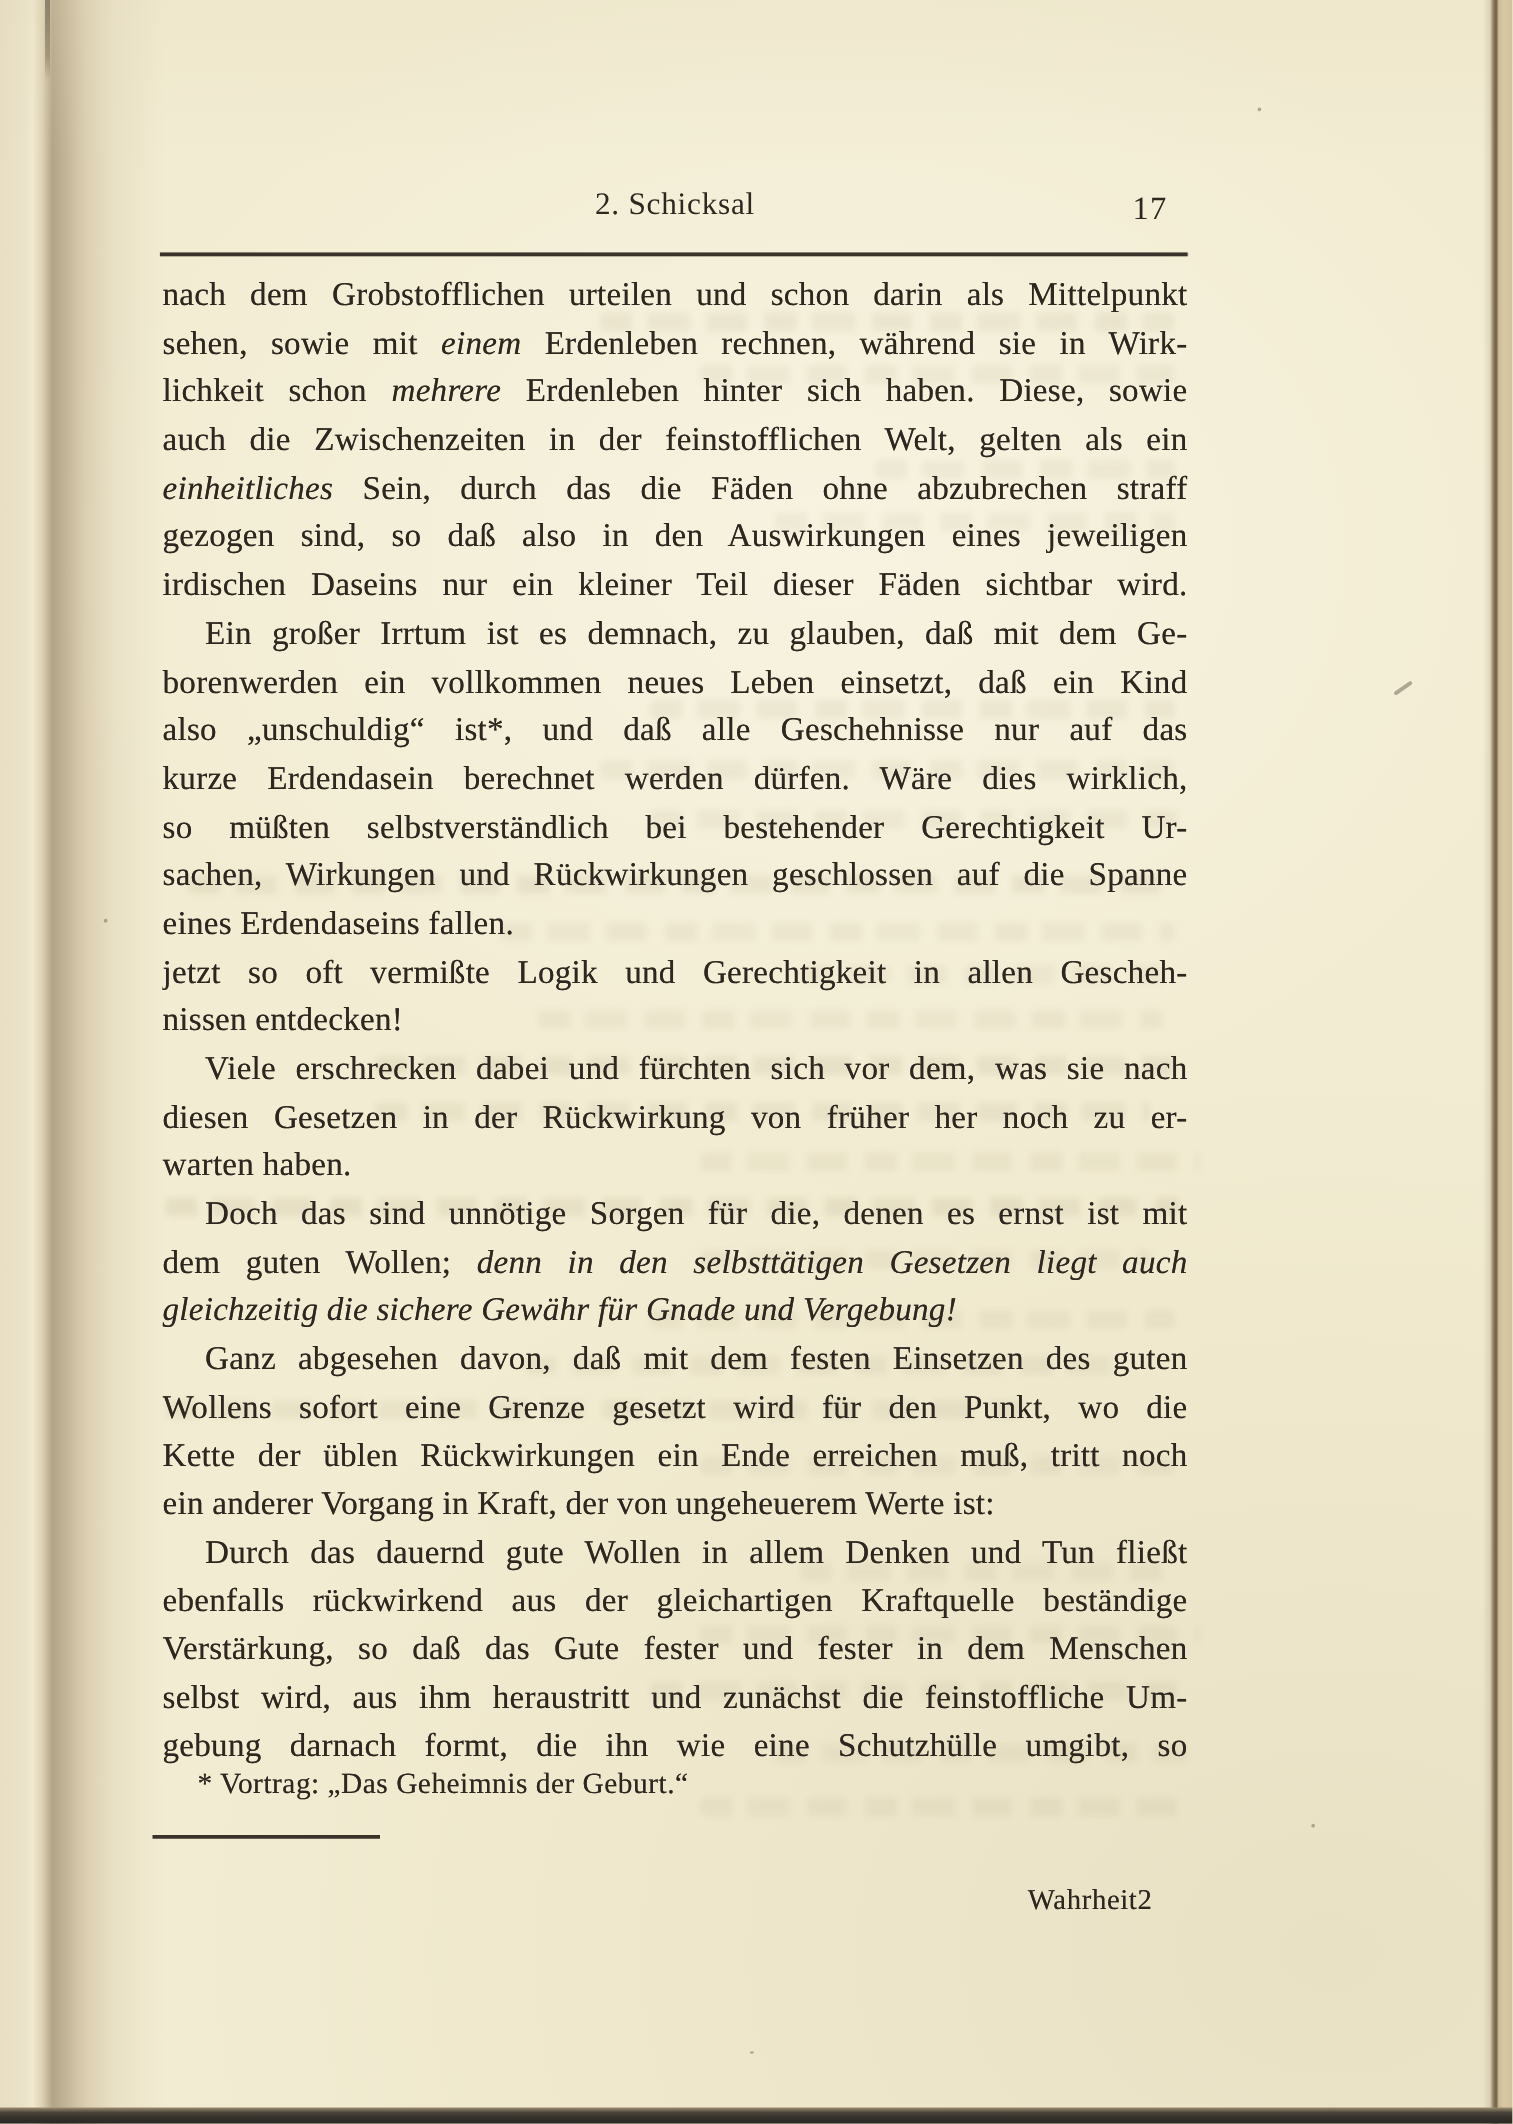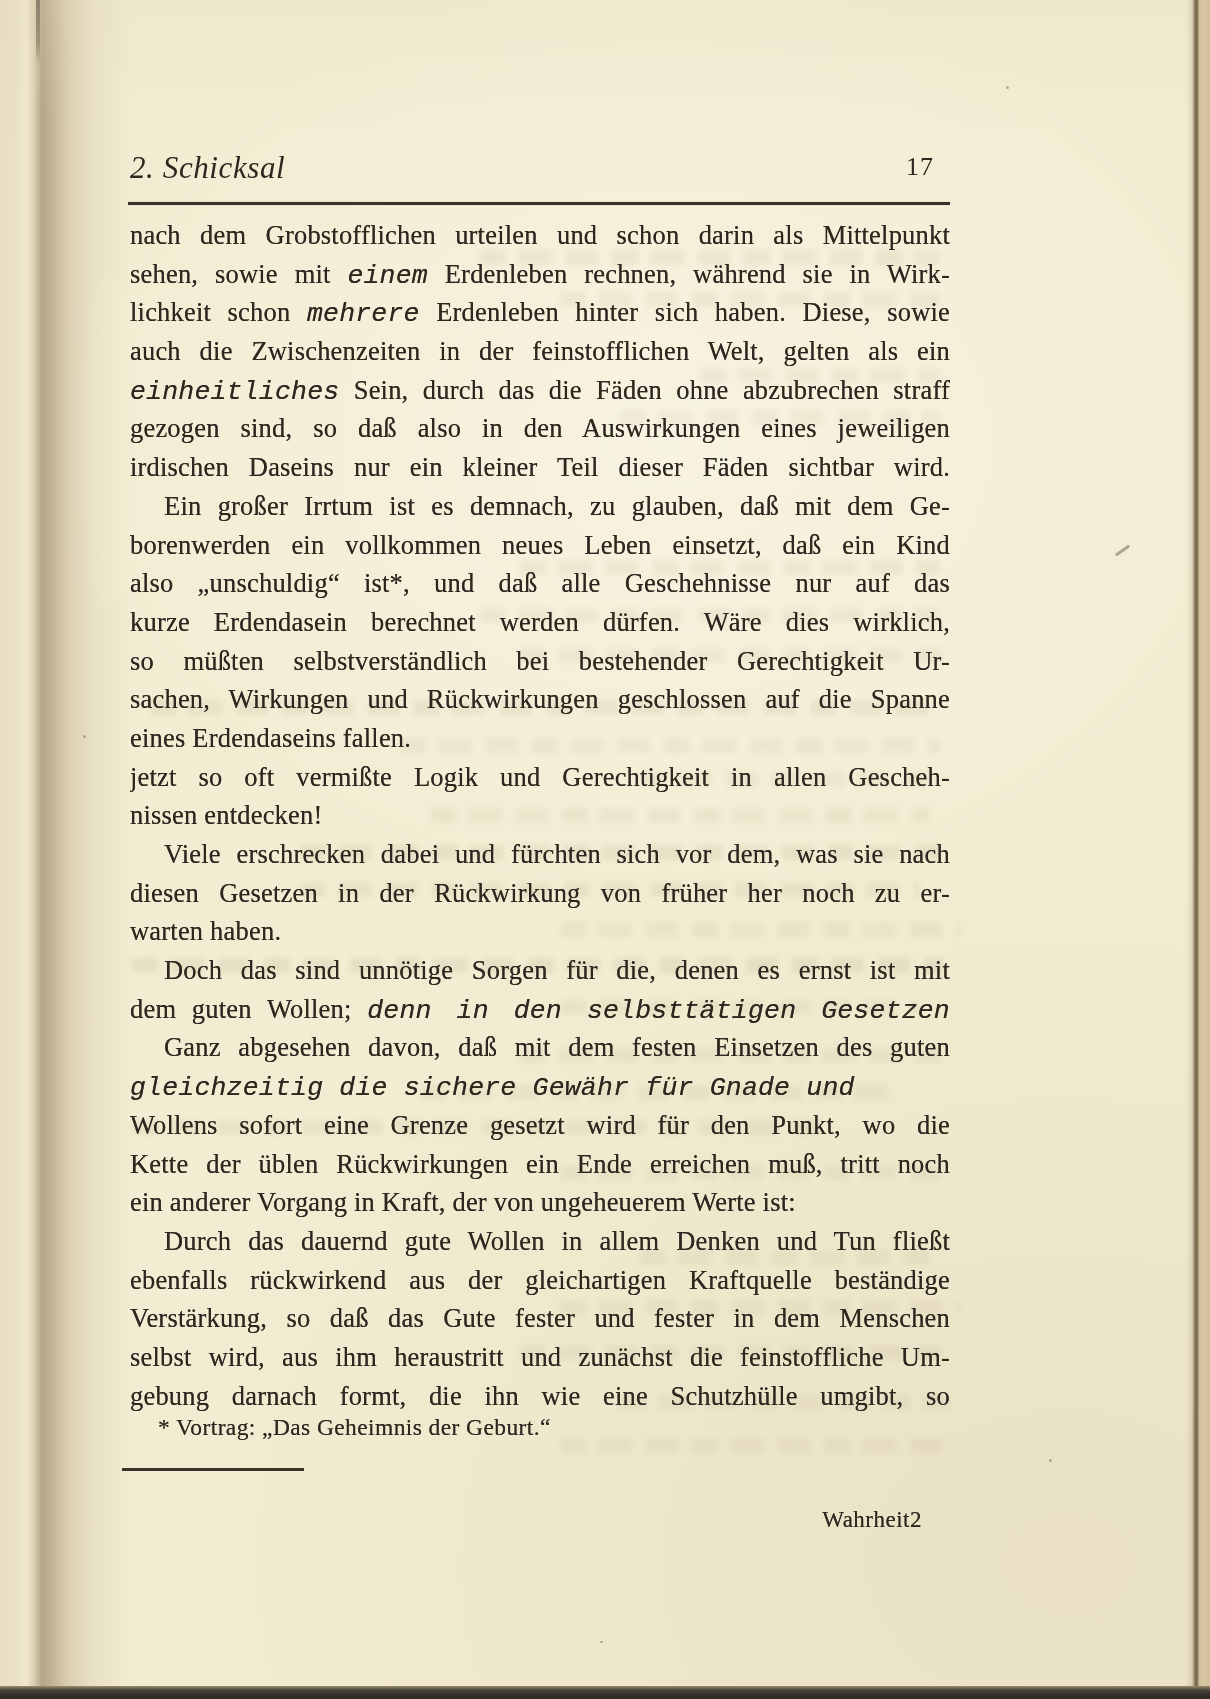--- a/index.html
+++ b/index.html
@@ -38,36 +38,36 @@
       #8a775a 9px, var(--page_edge,#6e5f47) 11px,
       #cdbb97 13px, var(--edge_strip,#d8c7a5) 17px, #d2c09c 24px);
   }
   
   .bottom-strip{
     position:absolute;left:0;bottom:0;width:100%;height:13px;
     background:linear-gradient(180deg,#9c8d70 0px,#4a443a 4px,#34302a 8px,var(--bottom_strip,#2b2925) 13px);
   }
   
   .running-header{position:absolute;left:130px;top:150px;width:820px;height:36px;color:var(--ink,#2d2720);}
-  .chapter{display:block;text-align:left;font-style:italic;font-size:31px;letter-spacing:.6px;}
+  .chapter{display:block;text-align:center;font-size:25px;letter-spacing:.6px;}
   .pagenum{position:absolute;right:16px;top:2px;font-size:26px;letter-spacing:1px;}
   .header-rule{
     position:absolute;left:128px;top:202px;width:822px;height:3px;
     background:var(--rule,#3a332a);box-shadow:0 0 1px rgba(58,51,42,.55);
   }
   
   .body{
     position:absolute;left:130px;top:216px;width:820px;
     font-size:26.5px;color:var(--ink,#2d2720);letter-spacing:.2px;
     text-shadow:0 0 .5px rgba(45,39,32,.75);
   }
   .line{height:38.7px;line-height:38.7px;overflow:hidden;text-align:left;white-space:normal;}
   .line.j{text-align:justify;text-align-last:justify;}
   .ind{text-indent:34px;}
-  .it{font-style:italic;font-family:Liberation Mono, monospace;}
+  .it{font-style:italic;}
   
   .footnote-rule{position:absolute;left:122px;top:1468px;width:182px;height:3px;background:var(--rule,#3a332a);}
   .footnote{
     position:absolute;left:158px;top:1414px;font-size:23.5px;color:var(--ink,#2d2720);
     letter-spacing:.4px;text-shadow:0 0 .5px rgba(45,39,32,.7);
   }
   .footer{
     position:absolute;left:120px;top:1507px;width:802px;
     display:flex;justify-content:flex-end;align-items:baseline;
     font-size:23px;color:var(--ink,#2d2720);letter-spacing:.5px;
@@ -152,22 +152,22 @@
       <div class="line j"><span>so müßten selbstverständlich bei bestehender Gerechtigkeit Ur-</span></div>
       <div class="line j"><span>sachen, Wirkungen und Rückwirkungen geschlossen auf die Spanne</span></div>
       <div class="line"><span>eines Erdendaseins fallen.</span></div>
       <div class="line j"><span>jetzt so oft vermißte Logik und Gerechtigkeit in allen Gescheh-</span></div>
       <div class="line"><span>nissen entdecken!</span></div>
       <div class="line j ind"><span>Viele erschrecken dabei und fürchten sich vor dem, was sie nach</span></div>
       <div class="line j"><span>diesen Gesetzen in der Rückwirkung von früher her noch zu er-</span></div>
       <div class="line"><span>warten haben.</span></div>
       <div class="line j ind"><span>Doch das sind unnötige Sorgen für die, denen es ernst ist mit</span></div>
       <div class="line j"><span>dem guten Wollen; </span><span class="it">denn in den selbsttätigen Gesetzen liegt auch</span></div>
+      <div class="line"><span class="it">gleichzeitig die sichere Gewähr für Gnade und Vergebung!</span></div>
       <div class="line j ind"><span>Ganz abgesehen davon, daß mit dem festen Einsetzen des guten</span></div>
-      <div class="line"><span class="it">gleichzeitig die sichere Gewähr für Gnade und Vergebung!</span></div>
       <div class="line j"><span>Wollens sofort eine Grenze gesetzt wird für den Punkt, wo die</span></div>
       <div class="line j"><span>Kette der üblen Rückwirkungen ein Ende erreichen muß, tritt noch</span></div>
       <div class="line"><span>ein anderer Vorgang in Kraft, der von ungeheuerem Werte ist:</span></div>
       <div class="line j ind"><span>Durch das dauernd gute Wollen in allem Denken und Tun fließt</span></div>
       <div class="line j"><span>ebenfalls rückwirkend aus der gleichartigen Kraftquelle beständige</span></div>
       <div class="line j"><span>Verstärkung, so daß das Gute fester und fester in dem Menschen</span></div>
       <div class="line j"><span>selbst wird, aus ihm heraustritt und zunächst die feinstoffliche Um-</span></div>
       <div class="line j"><span>gebung darnach formt, die ihn wie eine Schutzhülle umgibt, so</span></div>
     </div>
 

